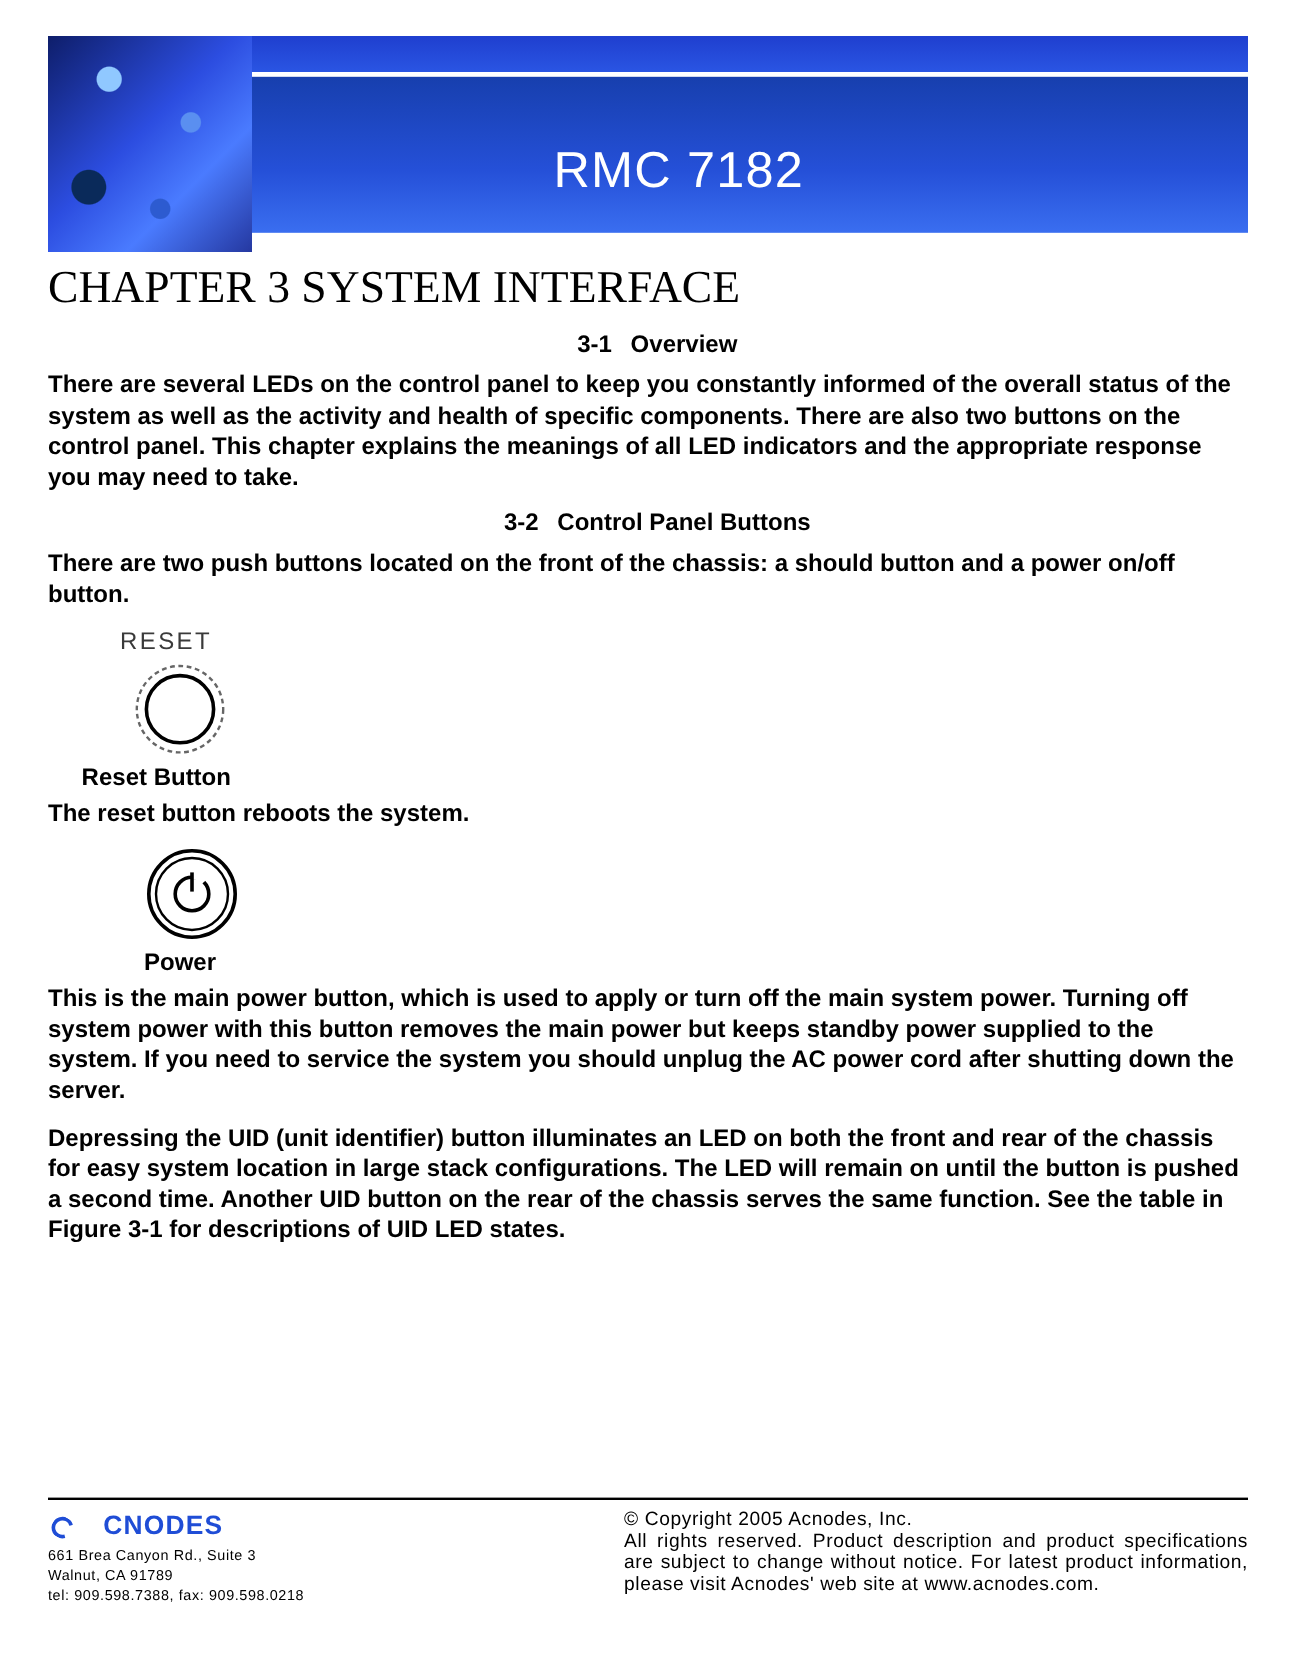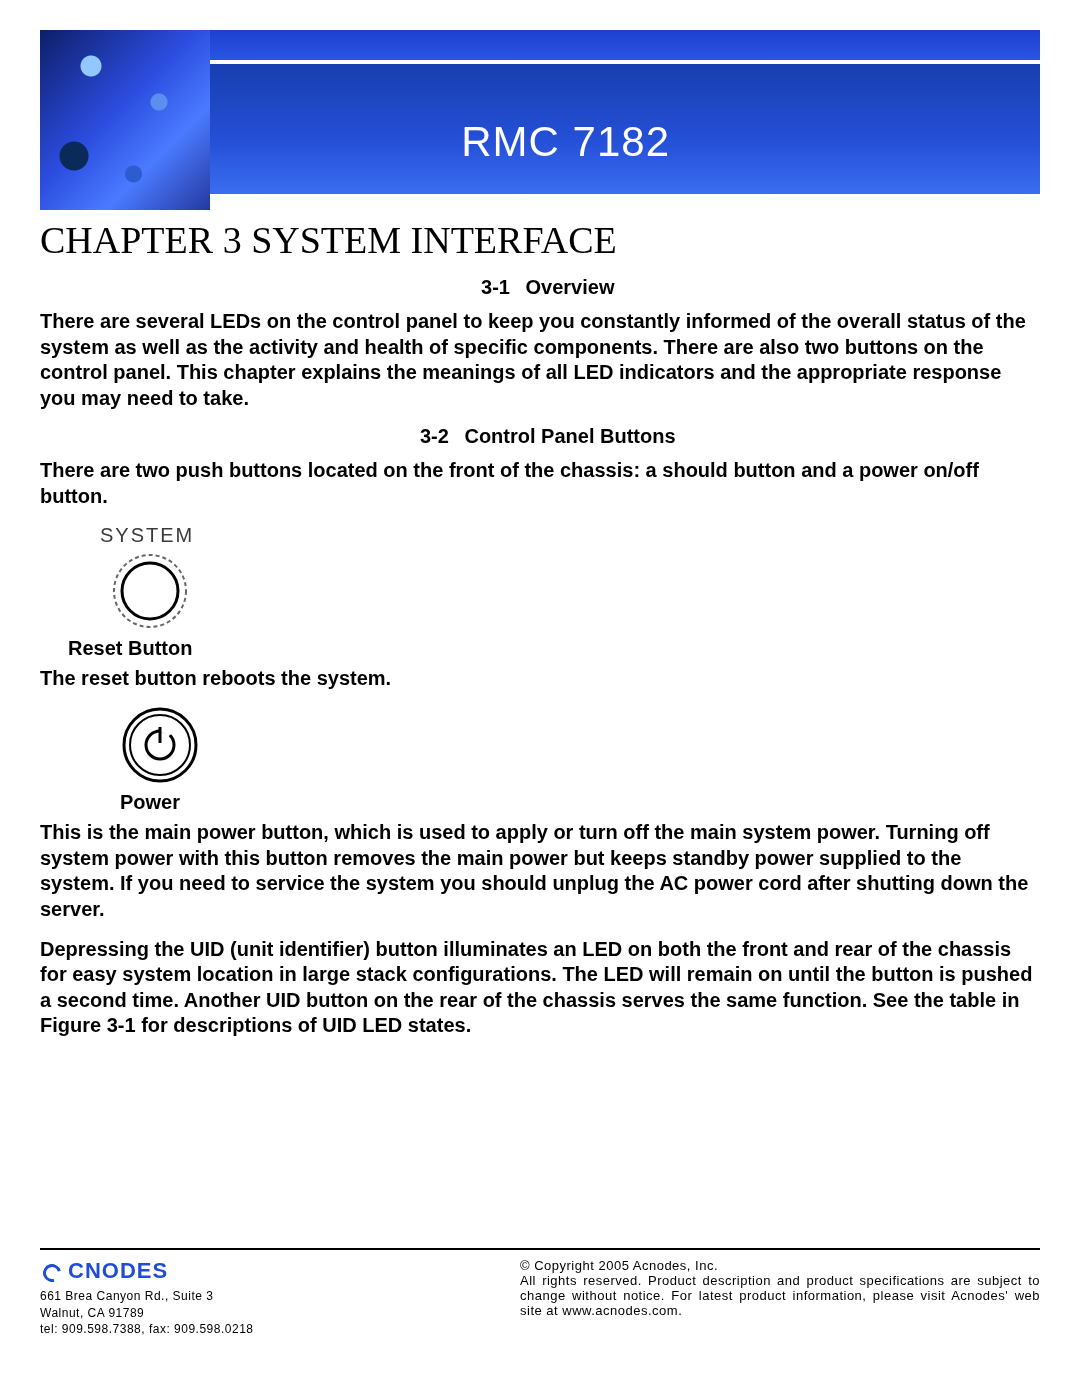--- a/index.html
+++ b/index.html
@@ -138,27 +138,27 @@
     font-size: 12px;
   }
   .footer-left {
     float: left;
     width: 420px;
   }
   .footer-right {
     float: right;
     width: 520px;
     text-align: justify;
-    font-size: 13px;
+    font-size: 16px;
     letter-spacing: 0.5px;
   }
   .logo-row {
     display: flex;
     align-items: center;
-    gap: 6px;
+    gap: 24px;
     margin-bottom: 4px;
   }
   .logo-a {
     width: 22px; height: 22px;
     position: relative;
   }
   .logo-a::before {
     content: "";
     position: absolute;
     left: 3px; top: 4px;
@@ -200,21 +200,21 @@
     <span class="sec-num">3-1</span><span>Overview</span>
   </div>
   <p class="para">There are several LEDs on the control panel to keep you constantly informed of the overall status of the system as well as the activity and health of specific components. There are also two buttons on the control panel. This chapter explains the meanings of all LED indicators and the appropriate response you may need to take.</p>
 
   <div class="sec-head">
     <span class="sec-num">3-2</span><span>Control Panel Buttons</span>
   </div>
   <p class="para">There are two push buttons located on the front of the chassis: a should button and a power on/off button.</p>
 
   <div class="fig-block reset-fig">
-    <div class="reset-label">SYSTEM</div>
+    <div class="reset-label">RESET</div>
     <div class="reset-ring">
       <svg viewBox="0 0 80 80">
         <circle cx="40" cy="40" r="36" fill="none" stroke="#666" stroke-width="2" stroke-dasharray="4 3"></circle>
         <circle cx="40" cy="40" r="28" fill="none" stroke="#000" stroke-width="3"></circle>
       </svg>
     </div>
   </div>
 
   <div class="sub-head" style="margin-left:28px">Reset Button</div>
   <p class="para">The reset button reboots the system.</p>

